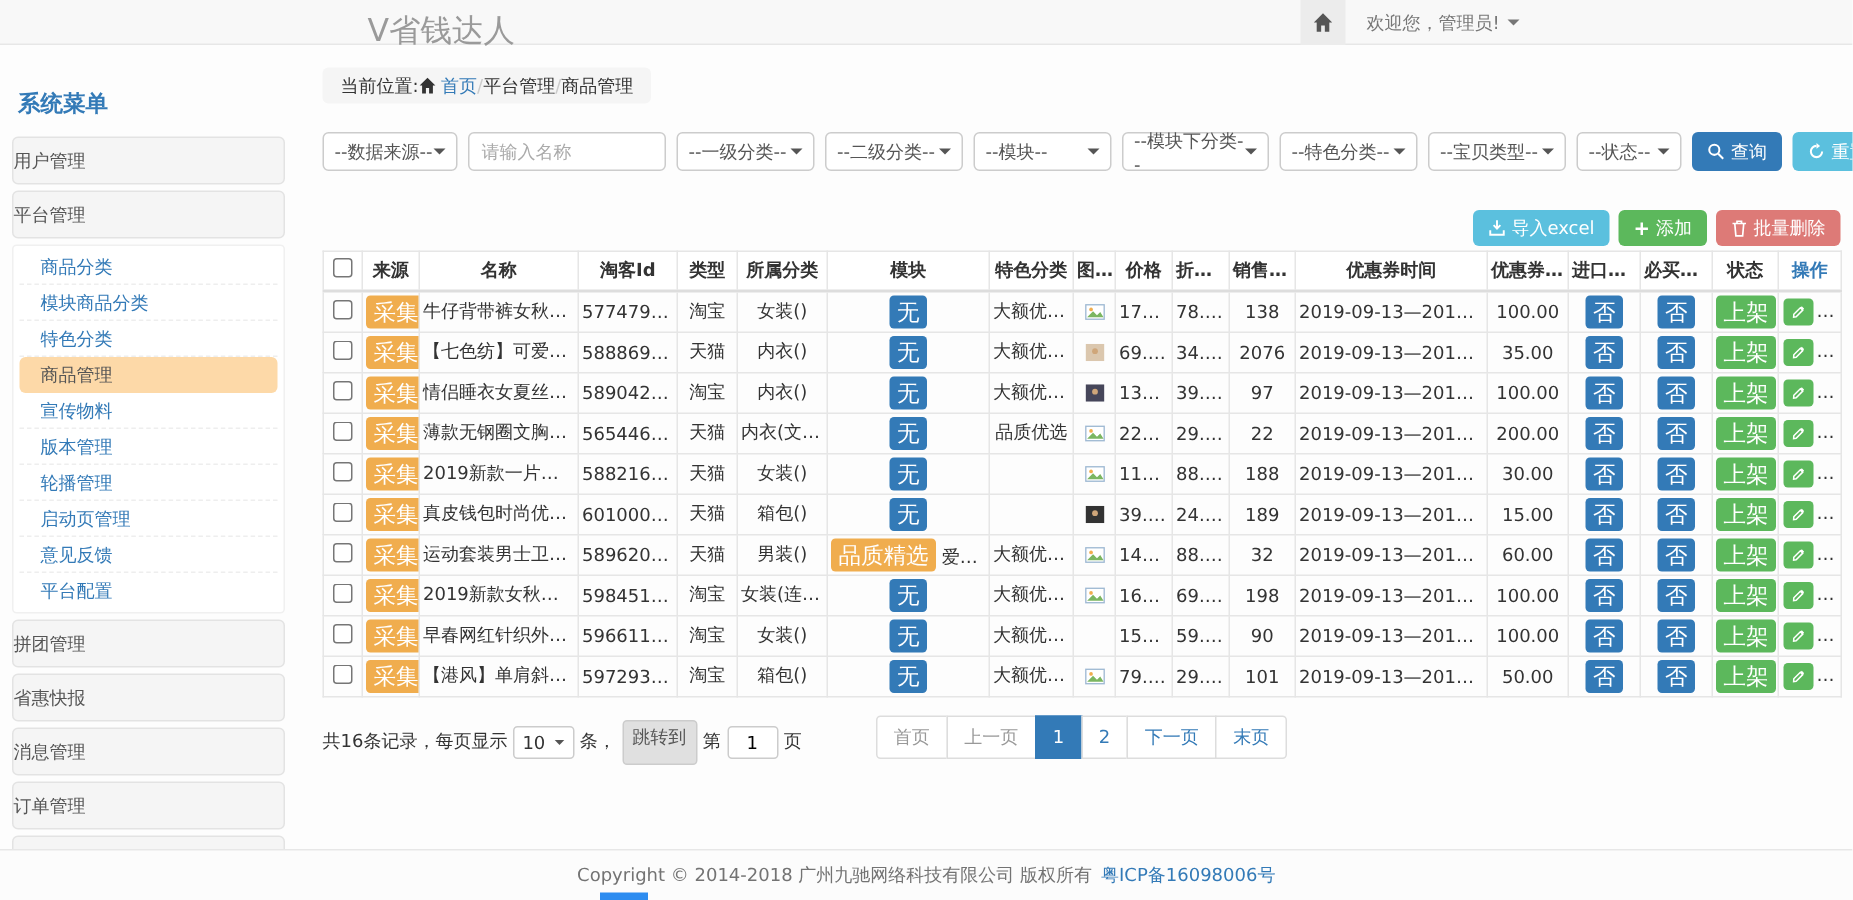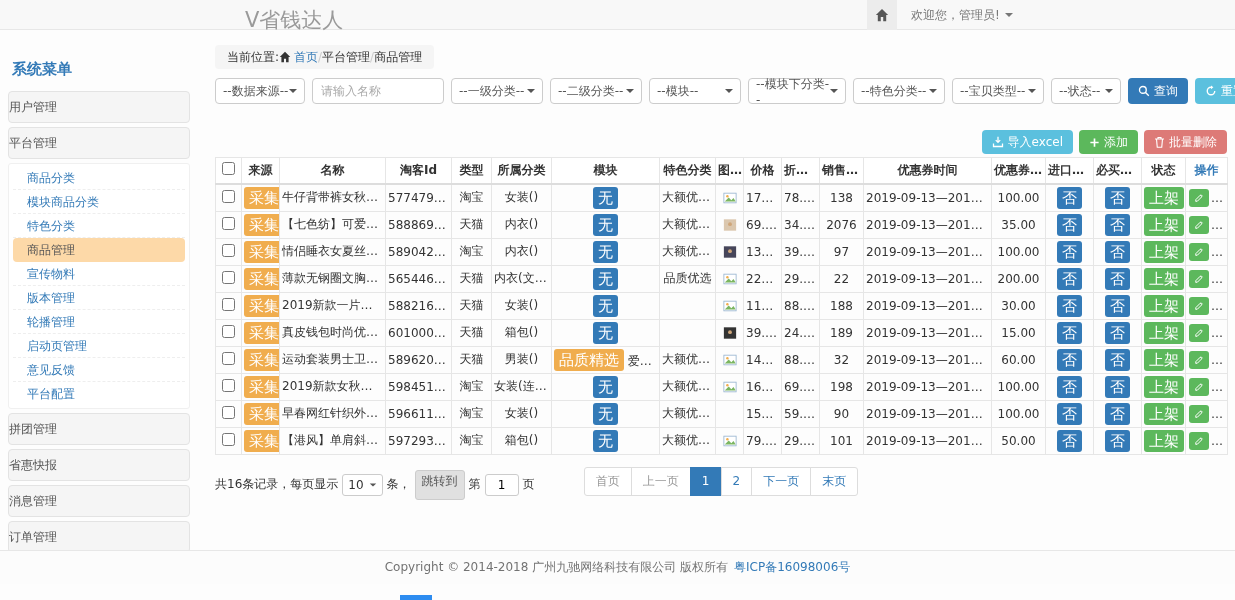--- a/index.html
+++ b/index.html
@@ -22,21 +22,21 @@
   .side-sub-wrap { background:#fff; border:1px solid #f0f0f0; border-radius:3px; margin-bottom:4px; padding:2px 4px; }
   .side-sub { height:24px; line-height:24px; padding-left:14px; color:#337ab7; border-bottom:1px dashed #eee; cursor:pointer; }
   .side-sub:last-child { border-bottom:none; }
   .side-sub.active { background:#fdd9a8; border-radius:4px; color:#555; border-bottom:none; }
   
   .main { position:absolute; left:215px; top:45px; width:1012px; }
   .breadcrumb { background:#f5f5f5; border-radius:4px; height:24px; padding:0 12px; display:inline-flex; align-items:center; color:#333;justify-content:flex-end; }
   .breadcrumb .sep { color:#ccc; }
   .crumb-home { color:#337ab7; cursor:pointer; display:flex; align-items:center; gap:3px; }
   
-  .filters { margin-top:9px; display:flex; gap:7px; align-items:center; }
+  .filters { margin-top:19px; display:flex; gap:7px; align-items:center; }
   .filter-select { height:26px; border:1px solid #ccc; border-radius:4px; background:#fff; display:flex; align-items:center; justify-content:space-between; padding:0 7px; color:#555; cursor:pointer; flex:none; }
   .filter-select .caret-down { border-top-color:#555; }
   .filter-input { height:26px; border:1px solid #ccc; border-radius:4px; padding:0 8px; color:#555; flex:none; font-family:inherit; font-size:12px; }
   .filter-input::placeholder { color:#aaa; }
   .btn { height:26px; border:none; border-radius:4px; color:#fff; display:inline-flex; align-items:center; gap:4px; padding:0 10px; font-size:12px; cursor:pointer; font-family:inherit; flex:none; }
   .btn-primary { background:#337ab7; }
   .btn-info { background:#5bc0de; }
   .btn-success { background:#5cb85c; }
   .btn-danger { background:#dd7a77; }
   
@@ -61,21 +61,21 @@
   .mini-select { border:1px solid #ccc; border-radius:3px; background:#fff; height:22px; display:inline-flex; align-items:center; gap:5px; padding:0 5px; cursor:pointer; }
   .jump-chip { background:#e0e0e0; border:1px solid #ccc; border-radius:3px; height:30px; line-height:20px; padding:0 6px; color:#555; cursor:pointer; }
   .jump-input { width:34px; height:22px; border:1px solid #ccc; border-radius:3px; text-align:center; font-family:inherit; font-size:12px; }
   .pagi-group { margin:0 auto; width:fit-content; display:flex; }
   .pg-btn { border:1px solid #ddd; background:#fff; color:#337ab7; padding:5px 11px; font-size:12px; margin-left:-1px; cursor:pointer; font-family:inherit; }
   .pg-btn:first-child { margin-left:0; border-radius:3px 0 0 3px; }
   .pg-btn:last-child { border-radius:0 3px 3px 0; }
   .pg-btn.muted { color:#999; }
   .pg-btn.active { background:#337ab7; border-color:#337ab7; color:#fff; }
   
-  .footer { position:absolute; left:0; right:0; bottom:16px; height:34px; background:#fcfcfc; border-top:1px solid #e7e7e7; display:flex; align-items:center; justify-content:center; color:#737373; gap:6px; }
+  .footer { position:absolute; left:0; right:0; bottom:0; height:34px; background:#fcfcfc; border-top:1px solid #e7e7e7; display:flex; align-items:center; justify-content:center; color:#737373; gap:6px; }
   .footer a { color:#337ab7; text-decoration:none; cursor:pointer; }
   .blue-strip { position:absolute; left:400px; bottom:0; width:32px; height:5px; background:#2d8cf0; }
   .icon-svg { display:inline-block; vertical-align:middle; }
 </style>
 </head>
 <body>
 
 <div class="topbar">
   <span class="brand">V省钱达人</span>
   <div class="topbar-right">

